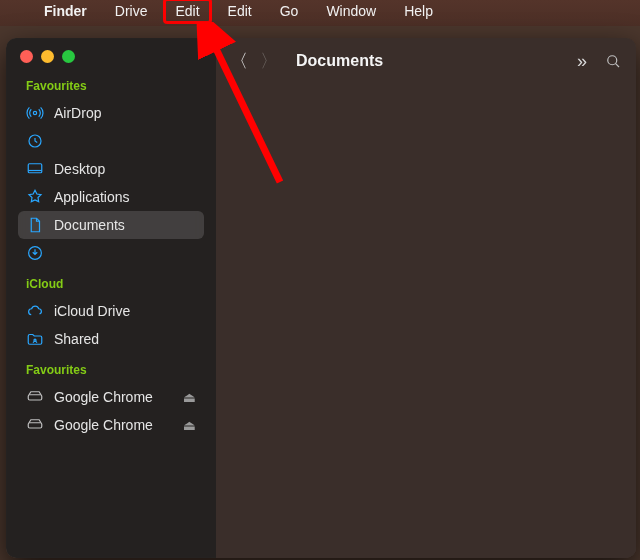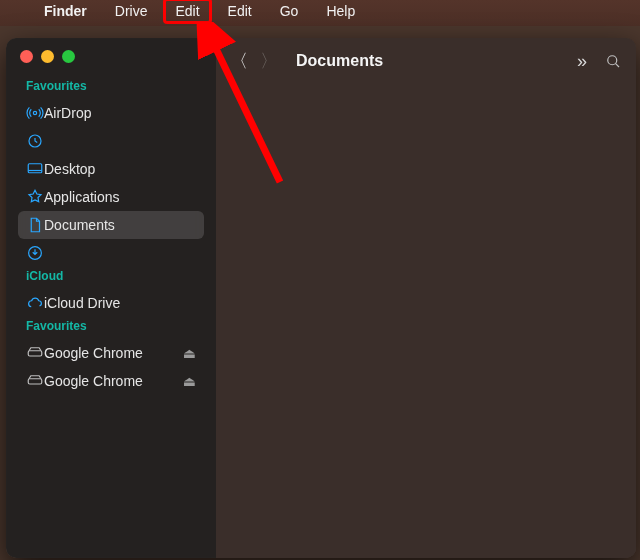--- a/index.html
+++ b/index.html
@@ -39,25 +39,25 @@
     background: rgba(30,30,30,.78);
     backdrop-filter: blur(10px);
     padding: 12px 10px 8px 10px;
     overflow-y: auto;
   }
   .traffic { display: flex; gap: 8px; margin-bottom: 16px; padding-left: 4px; }
   .dot { width: 13px; height: 13px; border-radius: 50%; }
   .dot.red { background: #ff5f57; } .dot.yellow { background: #febc2e; } .dot.green { background: #28c840; }
 
   .section-label {
-    color: #14b8a6; font-size: 12px; font-weight: 600;
-    margin: 2px 0 6px 10px;
+    color: #84cc16; font-size: 12px; font-weight: 600;
+    margin: 10px 0 6px 10px;
   }
   .side-item {
-    display: flex; align-items: center; 
+    display: flex; align-items: center; gap: 10px;
     padding: 5px 8px 5px 8px; margin: 0 2px;
     border-radius: 6px;
     color: #e6e6e6; font-size: 14px;
     cursor: default;
   }
   .side-item.selected { background: rgba(255,255,255,.14); }
   .side-item .bind { flex: 1; }
   .side-item .eject { color: #9a9a9a; }
   .icon { width: 18px; height: 18px; display: inline-flex; align-items: center; justify-content: center; flex: none; }
   .icon svg { width: 18px; height: 18px; stroke: #2aa7ff; stroke-width: 1.6; fill: none; }
@@ -93,20 +93,21 @@
 
 <div class="screen">
 
   <div class="menubar">
     <span class="apple"></span>
     <span class="mi app">Finder</span>
     <span class="mi">Drive</span>
     <span class="mi highlight">Edit</span>
     <span class="mi">Edit</span>
     <span class="mi">Go</span>
+    <span class="mi">Window</span>
     <span class="mi">Help</span>
   </div>
 
   <div class="window">
 
     <div class="sidebar">
       <div class="traffic">
         <div class="dot red"></div>
         <div class="dot yellow"></div>
         <div class="dot green"></div>
@@ -167,20 +168,30 @@
       </div>
 
       <div class="section-label">iCloud</div>
       <div class="side-item">
         <span class="icon">
             <svg viewBox="0 0 24 24">
               <path d="M7 17a4 4 0 0 1 .5-7.97A5 5 0 0 1 17 9a3.5 3.5 0 0 1 1 6.86"></path>
             </svg>
           </span>
         <span class="bind">iCloud Drive</span>
+      </div>
+      <div class="side-item">
+        <span class="icon">
+            <svg viewBox="0 0 24 24">
+              <path d="M3 8a2 2 0 0 1 2-2h4l2 2h8a2 2 0 0 1 2 2v7a2 2 0 0 1-2 2H5a2 2 0 0 1-2-2z"></path>
+              <circle cx="12" cy="13.5" r="1.4"></circle>
+              <path d="M9.5 17c.4-1.3 1.4-2 2.5-2s2.1.7 2.5 2"></path>
+            </svg>
+          </span>
+        <span class="bind">Shared</span>
       </div>
 
       <div class="section-label">Favourites</div>
       <div class="side-item">
         <span class="icon gray">
             <svg viewBox="0 0 24 24">
               <rect x="3" y="9" width="18" height="7" rx="2"></rect>
               <path d="M4 9l2.5-4h11L20 9"></path>
             </svg>
           </span>

